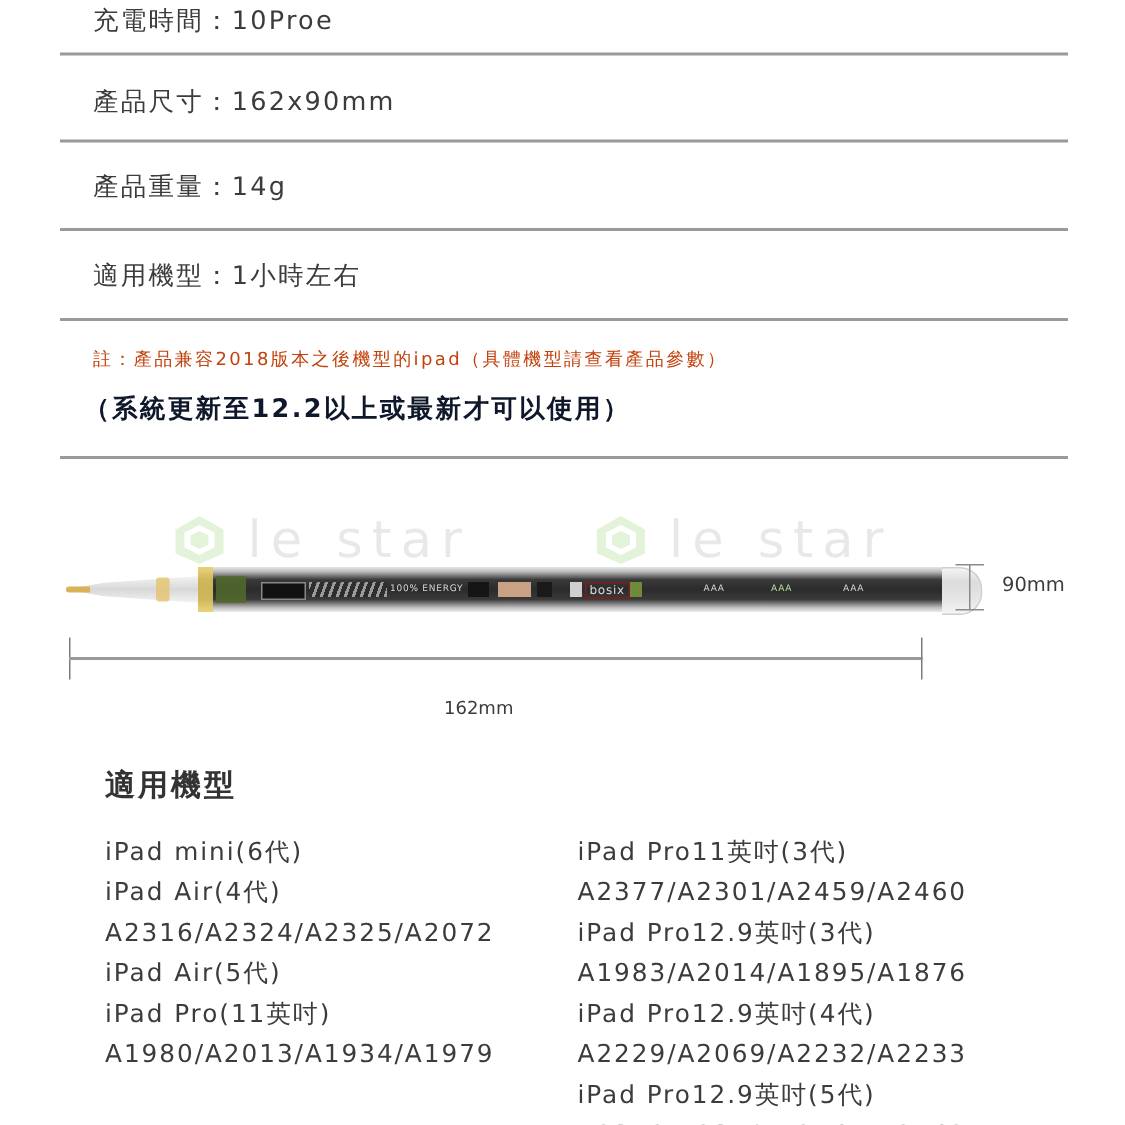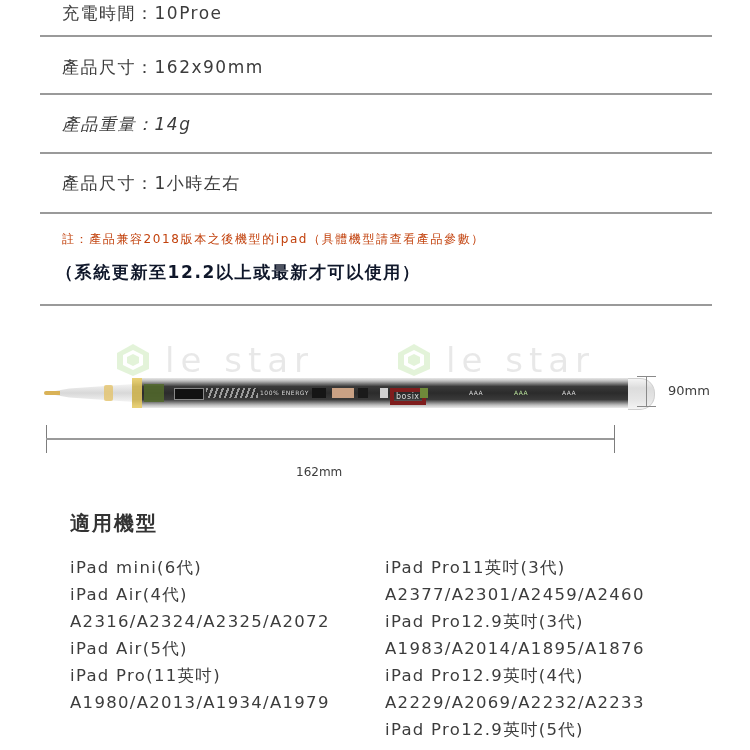--- a/index.html
+++ b/index.html
@@ -58,25 +58,25 @@
 </style>
 </head>
 <body>
 
 <div class="spec-row" style="top:-20px;height:55px;">
   <span class="spec-text" style="top:22px;">充電時間：10Proe</span>
 </div>
 <div class="spec-row" style="top:37px;height:56px;">
   <span class="spec-text" style="top:19px;">產品尺寸：162x90mm</span>
 </div>
-<div class="spec-row" style="top:95px;height:57px;font-style:italic;">
+<div class="spec-row" style="top:95px;height:57px;">
   <span class="spec-text" style="top:18px;">產品重量：14g</span>
 </div>
 <div class="spec-row" style="top:154px;height:58px;">
-  <span class="spec-text" style="top:18px;">產品尺寸：1小時左右</span>
+  <span class="spec-text" style="top:18px;">適用機型：1小時左右</span>
 </div>
 
 <div class="note-line1">註：產品兼容2018版本之後機型的ipad（具體機型請查看產品參數）</div>
 <div class="note-line2">（系統更新至12.2以上或最新才可以使用）</div>
 <div class="spec-row" style="top:304px;height:0;"></div>
 
 <div class="watermark" style="left:115px;">
   <svg class="wm-logo" viewBox="0 0 36 36">
     <polygon points="18,2 34,11 34,27 18,34 2,27 2,11" fill="#9cd67a"></polygon>
     <polygon points="18,8 28,13 28,23 18,28 8,23 8,13" fill="#ffffff"></polygon>
@@ -100,21 +100,21 @@
   <div class="pen-body"></div>
   <div class="pen-yellow"></div>
   <div class="pen-green"></div>
   <div class="seg" style="left:130px;width:28px;background:#111;border:1px solid #888;"></div>
   <div class="seg" style="left:162px;width:52px;background:repeating-linear-gradient(110deg,#9a9a9a 0 2px,#2e2e2e 2px 5px);"></div>
   <span class="seg-label" style="left:216px;">100% ENERGY</span>
   <div class="seg" style="left:268px;width:14px;background:#151515;"></div>
   <div class="seg" style="left:288px;width:22px;background:#c9a184;"></div>
   <div class="seg" style="left:314px;width:10px;background:#1a1a1a;"></div>
   <div class="seg" style="left:336px;width:8px;background:#cfcfcf;"></div>
-  <span class="seg-label" style="left:346px;font-size:8px;border:4px solid #7f1d1d;padding:0 2px;line-height:9px;">bosix</span>
+  <span class="seg-label" style="left:346px;font-size:8px;border:1px solid #7f1d1d;padding:0 2px;line-height:9px;">bosix</span>
   <div class="seg" style="left:376px;width:8px;background:#6f8a3a;"></div>
   <span class="seg-label" style="left:425px;">AAA</span>
   <span class="seg-label" style="left:470px;color:#b8e09a;">AAA</span>
   <span class="seg-label" style="left:518px;">AAA</span>
   <div class="pen-cap"></div>
 </div>
 
 <div class="dim-v-cap" style="top:376px;"></div>
 <div class="dim-v-line"></div>
 <div class="dim-v-cap" style="top:406px;"></div>

